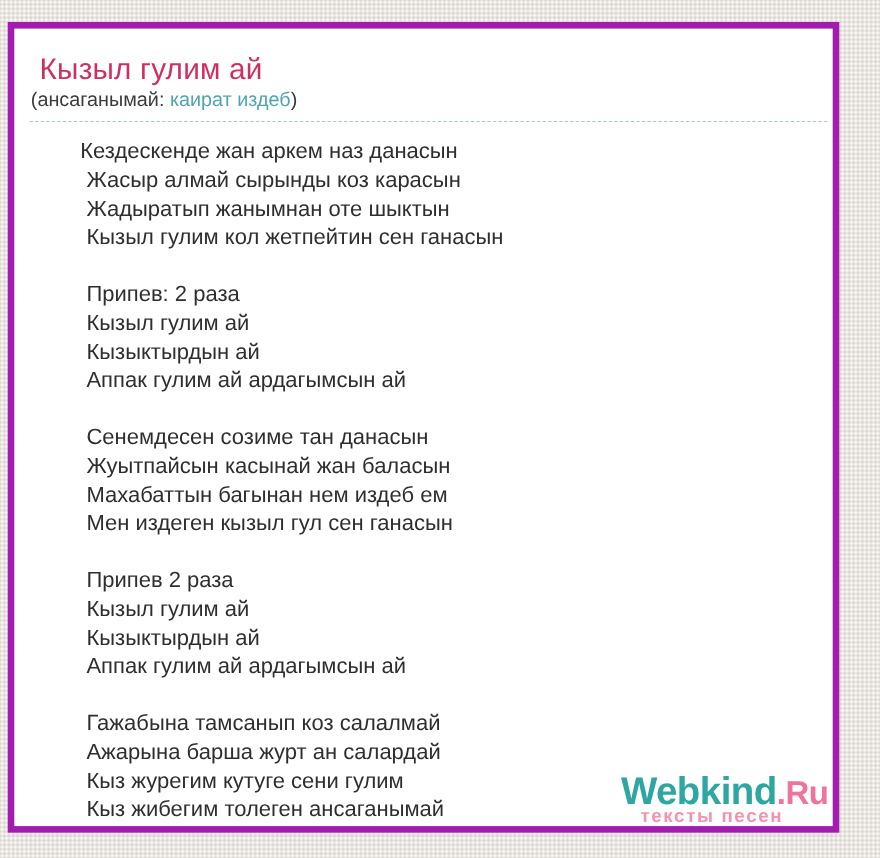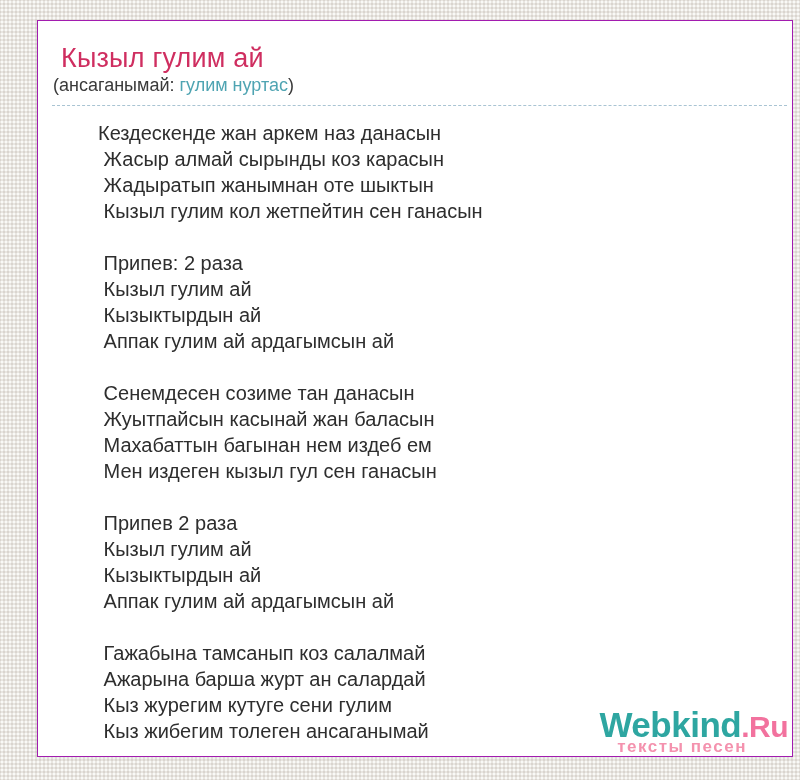--- a/index.html
+++ b/index.html
@@ -17,26 +17,26 @@
     background-image:
       radial-gradient(circle, rgba(255,255,255,0.75) 1px, transparent 1.2px),
       radial-gradient(circle, rgba(198,192,184,0.45) 1px, transparent 1.2px);
     background-size: 4px 4px, 4px 4px;
     background-position: 0 0, 2px 2px;
     position: relative;
   }
 
   .card {
     position: absolute;
-    left: 37px;
+    left: 7px;
     top: 20px;
     width: 756px;
     height: 737px;
     background: #ffffff;
-    border: 1px solid #a21caf;
+    border: 6px solid #a21caf;
     box-shadow: 0 1px 3px rgba(0,0,0,0.07);
   }
 
   .header {
     margin: 0 5px 0 14px;
     padding-top: 22px;
     padding-bottom: 9px;
     border-bottom: 1px dashed #a9c4d3;
   }
 
@@ -99,21 +99,21 @@
     padding-right: 41px;
   }
 </style>
 </head>
 <body>
 
 <div class="card">
 
   <div class="header">
     <h1 class="song-title">Кызыл гулим ай</h1>
-    <div class="artist-line"><span>(ансаганымай: </span><a class="artist-link">гулим нуртас</a><span>)</span></div>
+    <div class="artist-line"><span>(ансаганымай: </span><a class="artist-link">каират издеб</a><span>)</span></div>
   </div>
 
   <div class="lyrics">Кездескенде жан аркем наз данасын
  Жасыр алмай сырынды коз карасын
  Жадыратып жанымнан оте шыктын
  Кызыл гулим кол жетпейтин сен ганасын
 
  Припев: 2 раза
  Кызыл гулим ай
  Кызыктырдын ай

